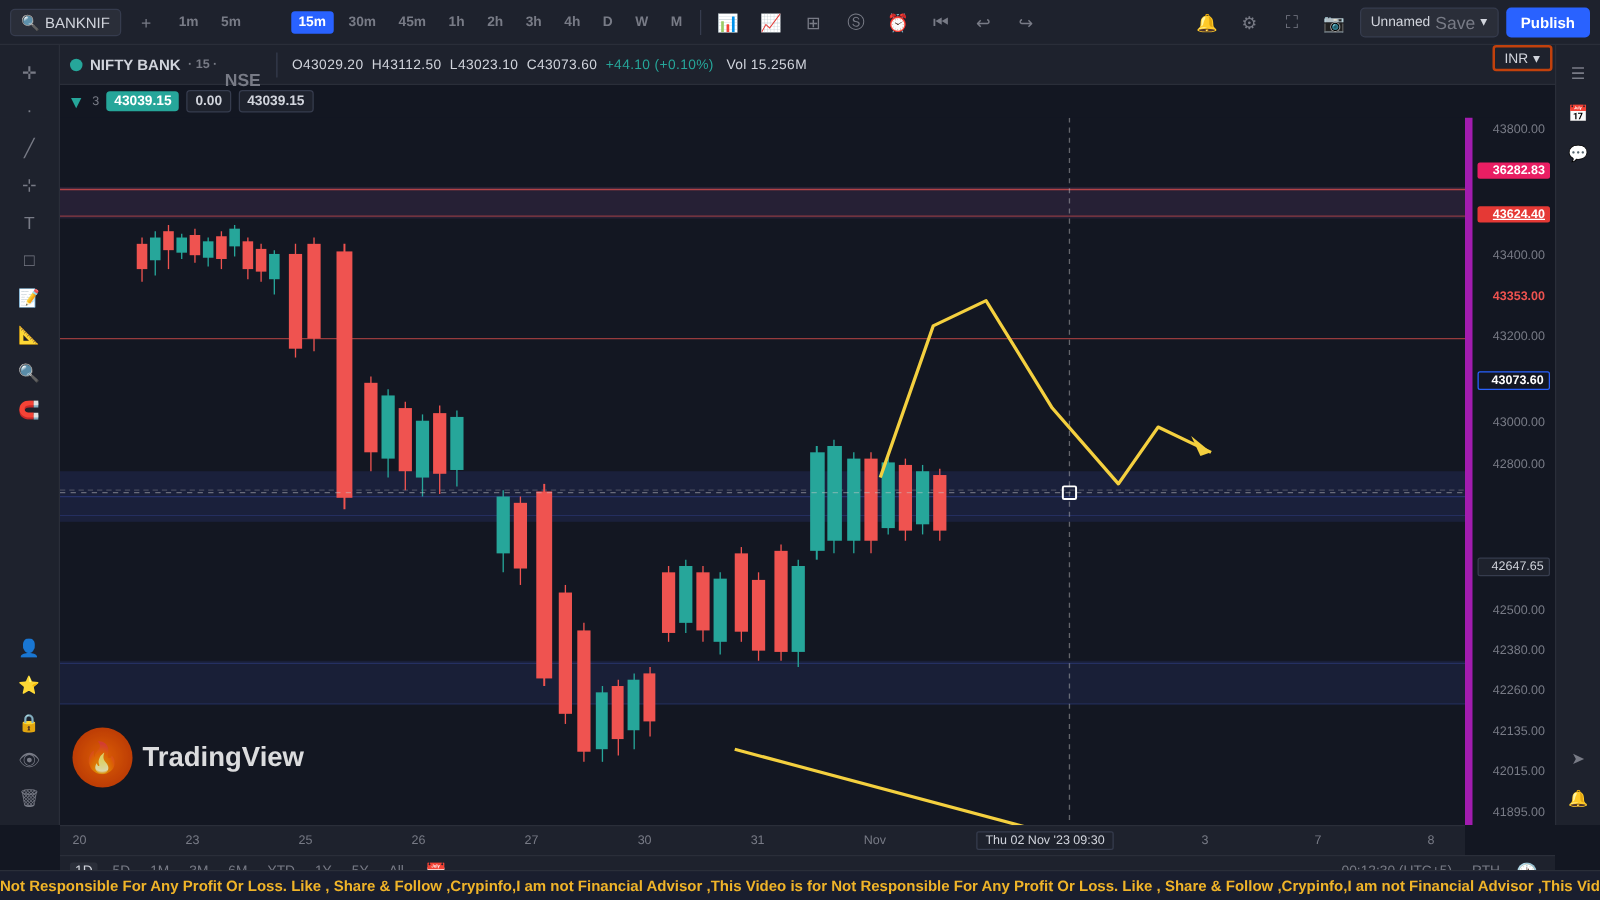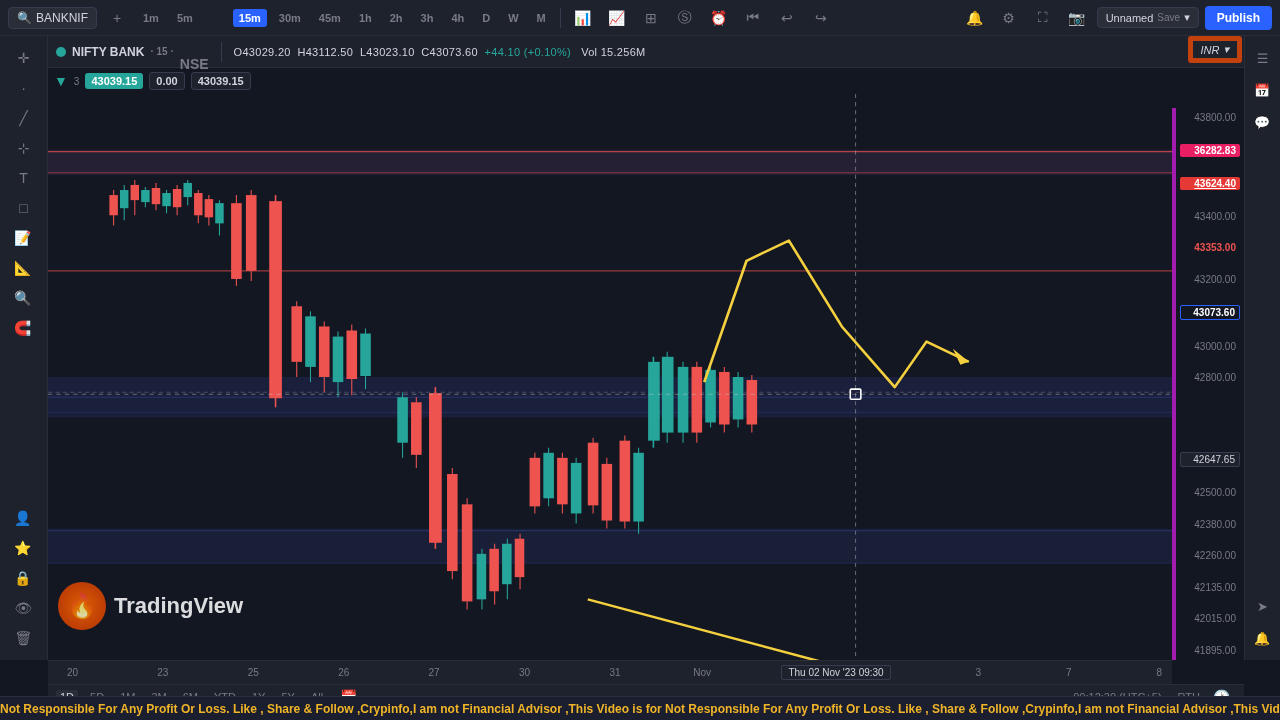--- a/index.html
+++ b/index.html
@@ -79,21 +79,21 @@
       background: #2a2e39;
       border: 1px solid #363c4e;
       border-radius: 4px;
       padding: 3px 8px;
       font-size: 11px;
       cursor: pointer;
       display: flex;
       align-items: center;
       gap: 4px;
     }
-    .account-name .sub { font-size: 10px; color: #787b86; display: block; }
+    .account-name .sub { font-size: 14px; color: #787b86; display: block; }
     .publish-btn {
       background: #2962ff;
       color: #fff;
       border: none;
       border-radius: 4px;
       padding: 5px 12px;
       font-size: 12px;
       font-weight: 600;
       cursor: pointer;
     }
@@ -220,25 +220,25 @@
       right: 36px;
       bottom: 60px;
       background: #131722;
       overflow: hidden;
     }
 
     
     #price-scale {
       position: absolute;
       right: 36px;
-      top: 108px;
+      top: 94px;
       width: 72px;
       bottom: 60px;
       background: #131722;
-      border-left: 4px solid #a21caf;
+      border-left: 6px solid #a21caf;
       display: flex;
       flex-direction: column;
       justify-content: space-between;
       padding: 4px 4px;
       font-size: 10px;
       color: #787b86;
       z-index: 30;
     }
     .price-tick {
       text-align: right;
@@ -285,21 +285,21 @@
       height: 24px;
       background: #1e222d;
       border-top: 1px solid #2a2e39;
       display: flex;
       align-items: center;
       padding: 0 10px;
       font-size: 10px;
       color: #787b86;
       justify-content: space-between;
     }
-    .time-label { text-align: right; min-width: 20px; }
+    .time-label { text-align: left; min-width: 20px; }
     .time-label.crosshair-time {
       background: #1e222d;
       color: #d1d4dc;
       border: 1px solid #363c4e;
       padding: 1px 6px;
       border-radius: 2px;
     }
 
     
     #bottom-bar {
@@ -357,30 +357,29 @@
       width: 100%;
       height: 100%;
     }
 
     
     .currency-dropdown {
       position: absolute;
       right: 38px;
       top: 36px;
       background: #1e222d;
-      border: 5px solid #c2410c;
+      border: 2px solid #c2410c;
       border-radius: 3px;
       padding: 2px 8px;
       font-size: 11px;
       color: #d1d4dc;
       display: flex;
       align-items: center;
       gap: 4px;
       z-index: 45;
-      font-style: italic;
     }
 
     
     .watermark {
       position: absolute;
       bottom: 30px;
       left: 10px;
       display: flex;
       align-items: center;
       gap: 8px;

